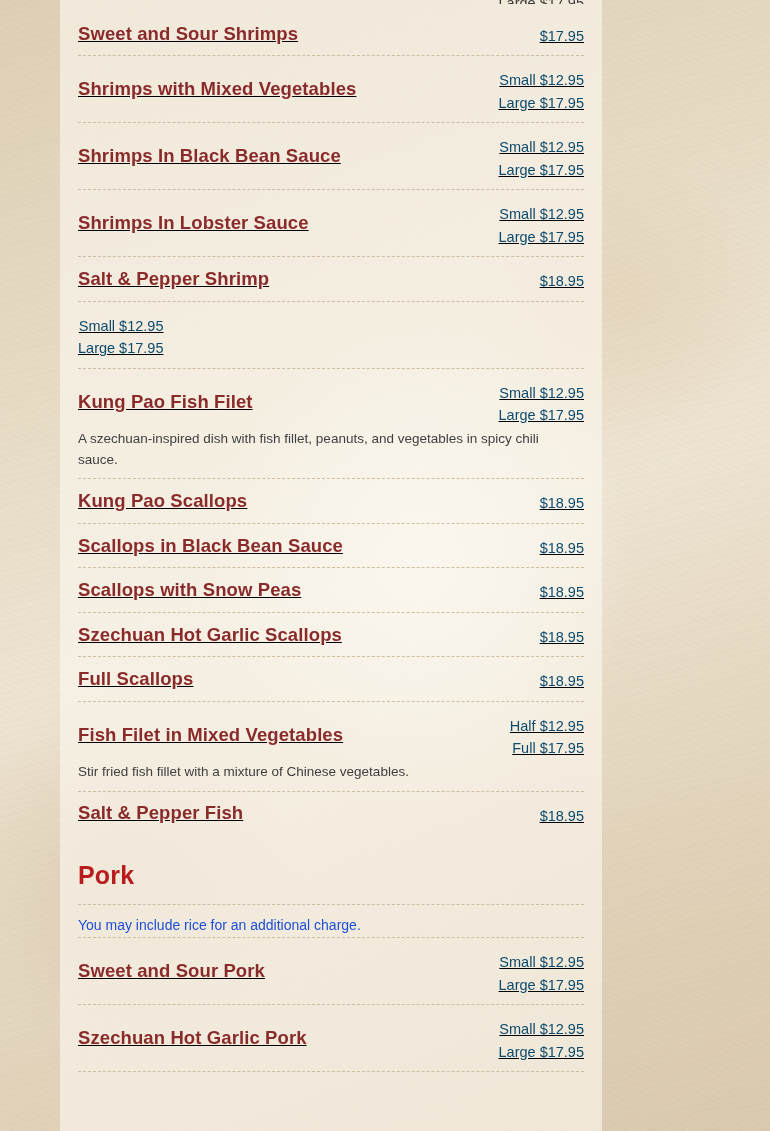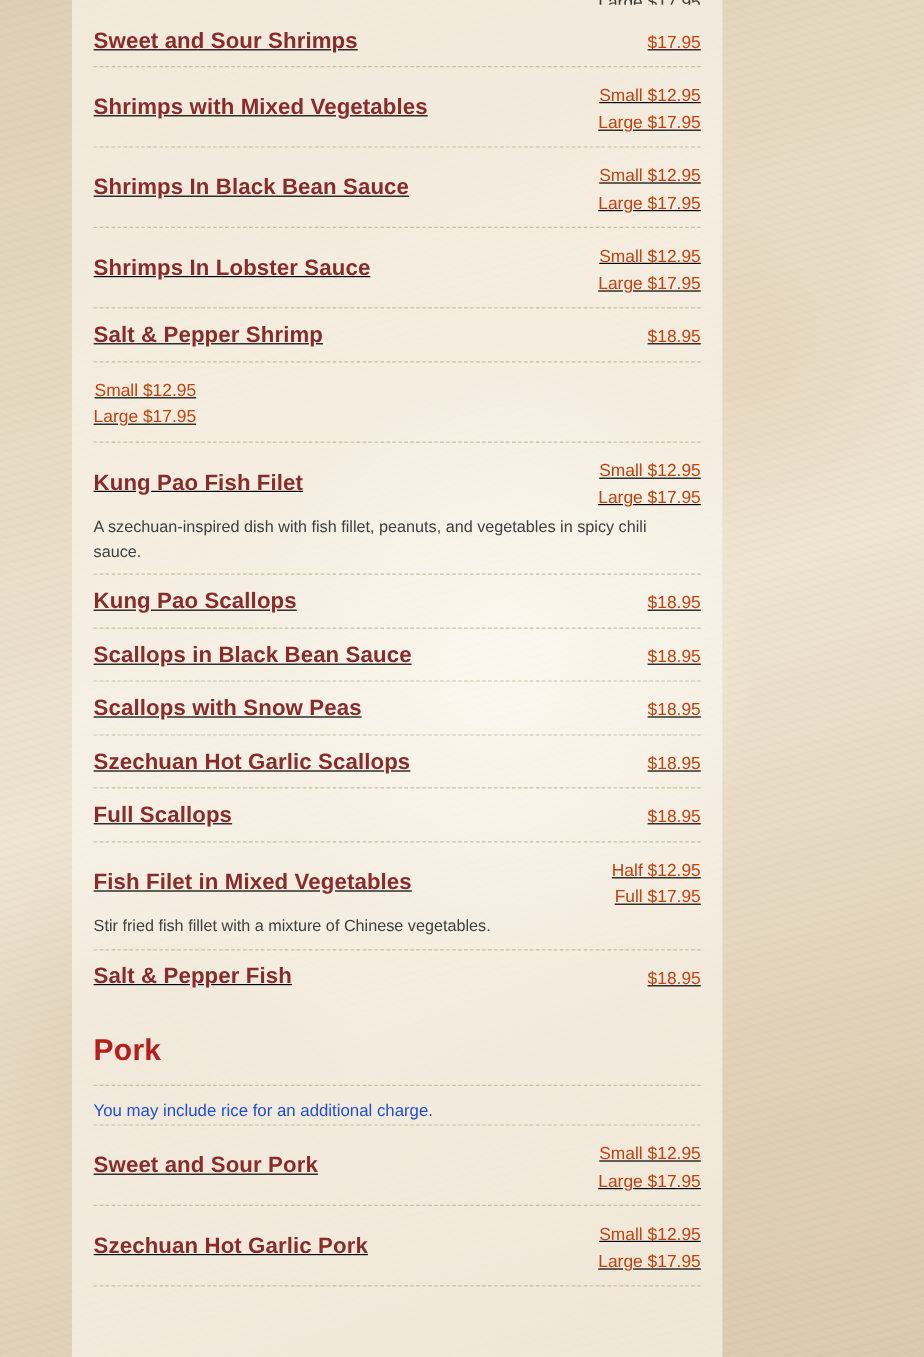--- a/index.html
+++ b/index.html
@@ -75,21 +75,21 @@
     font-weight: 600;
     line-height: 1.35;
     letter-spacing: 0.1px;
     flex: 1 1 auto;
     padding-right: 14px;
   }
   .item-prices {
     flex: 0 0 auto;
     text-align: right;
     font-size: 14.5px;
-    color: #c2410c;
+    color: #0c4a6e;
     line-height: 1.55;
     padding-top: 4px;
     white-space: nowrap;
   }
   .price-line {
     display: block;
   }
   .item-desc {
     font-size: 13.5px;
     color: #404040;

